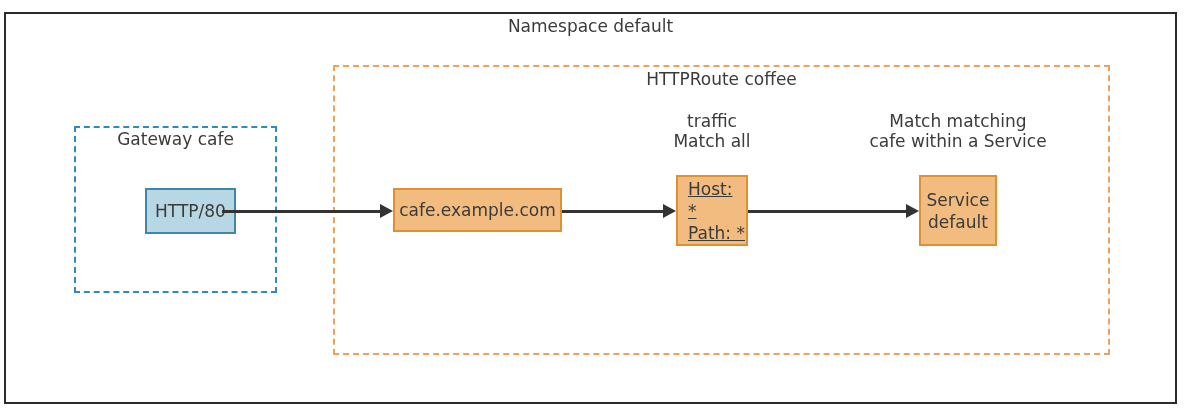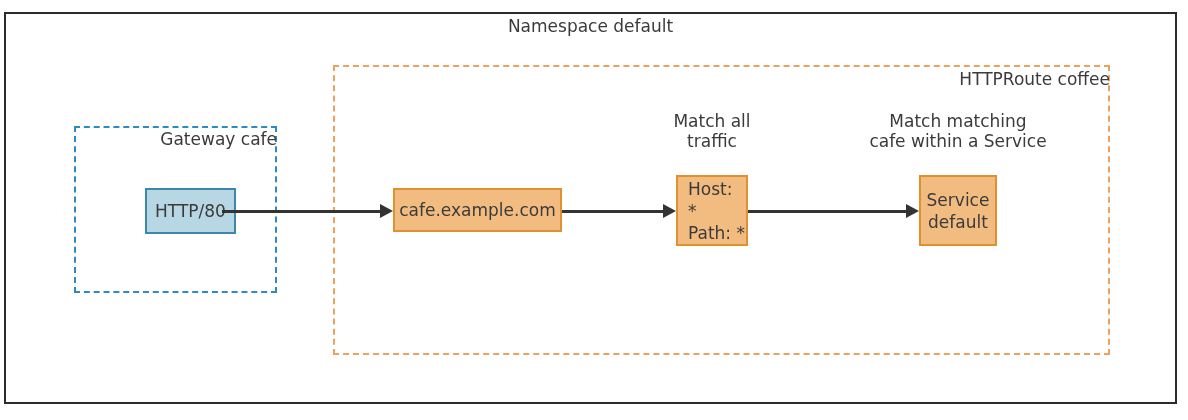--- a/index.html
+++ b/index.html
@@ -20,37 +20,37 @@
   .ns-title {
     position: absolute; left: 4px; top: 16px; width: 1173px;
     text-align: center; font-size: 17px; color: #3b3b3b;
   }
 
   .dashed-box { position: absolute; background: transparent; }
   .dashed-blue  { border: 2px dashed #2e8bc0; left: 74px;  top: 126px; width: 203px; height: 167px; }
   .dashed-orange{ border: 2px dashed #eda15c; left: 333px; top: 65px;  width: 777px; height: 290px; }
 
   .group-label {
-    position: absolute; text-align: right; font-size: 17px; color: #3b3b3b;
+    position: absolute; text-align: center; font-size: 17px; color: #3b3b3b;
     white-space: nowrap;
   }
   .gateway-label  { left: 74px;  top: 129px; width: 203px; }
   .route-label    { left: 333px; top: 69px;  width: 777px; }
 
   .node {
     position: absolute; display: flex; align-items: center; justify-content: center;
     font-size: 17px; color: #3b3b3b; text-align: center; line-height: 22px;
   }
   .node-blue   { background: #b8d7e4; border: 2px solid #3e87a8; }
   .node-orange { background: #f2bc80; border: 2px solid #e0912f; }
 
   .node-http    { left: 145px; top: 188px; width: 91px;  height: 46px; }
   .node-host    { left: 393px; top: 188px; width: 169px; height: 44px; }
   .node-match   { left: 676px; top: 175px; width: 72px;  height: 71px;
-                  justify-content: flex-end; padding-left: 10px; text-align: left; }
+                  justify-content: flex-end; padding-left: 10px; text-align: left; text-decoration: underline; }
   .node-service { left: 919px; top: 175px; width: 78px;  height: 71px; }
 
   .annotation {
     position: absolute; text-align: center; font-size: 17px; line-height: 20px;
     color: #3b3b3b; white-space: nowrap;
   }
   .ann-match { left: 622px; top: 111px; width: 180px; }
   .ann-group { left: 828px; top: 111px; width: 260px; }
 
   .arrow { position: absolute; height: 14px; top: 204px; }
@@ -93,22 +93,22 @@
   <div class="node node-orange node-host">
     <span>cafe.example.com</span>
   </div>
 
   <div class="arrow arrow-2">
     <div class="shaft"></div>
     <div class="head"></div>
   </div>
 
   <div class="annotation ann-match">
+    <div>traffic</div>
     <div>Match all</div>
-    <div>traffic</div>
   </div>
 
   <div class="node node-orange node-match">
     <div>
       <div>Host: *</div>
       <div>Path: *</div>
     </div>
   </div>
 
   <div class="arrow arrow-3">

